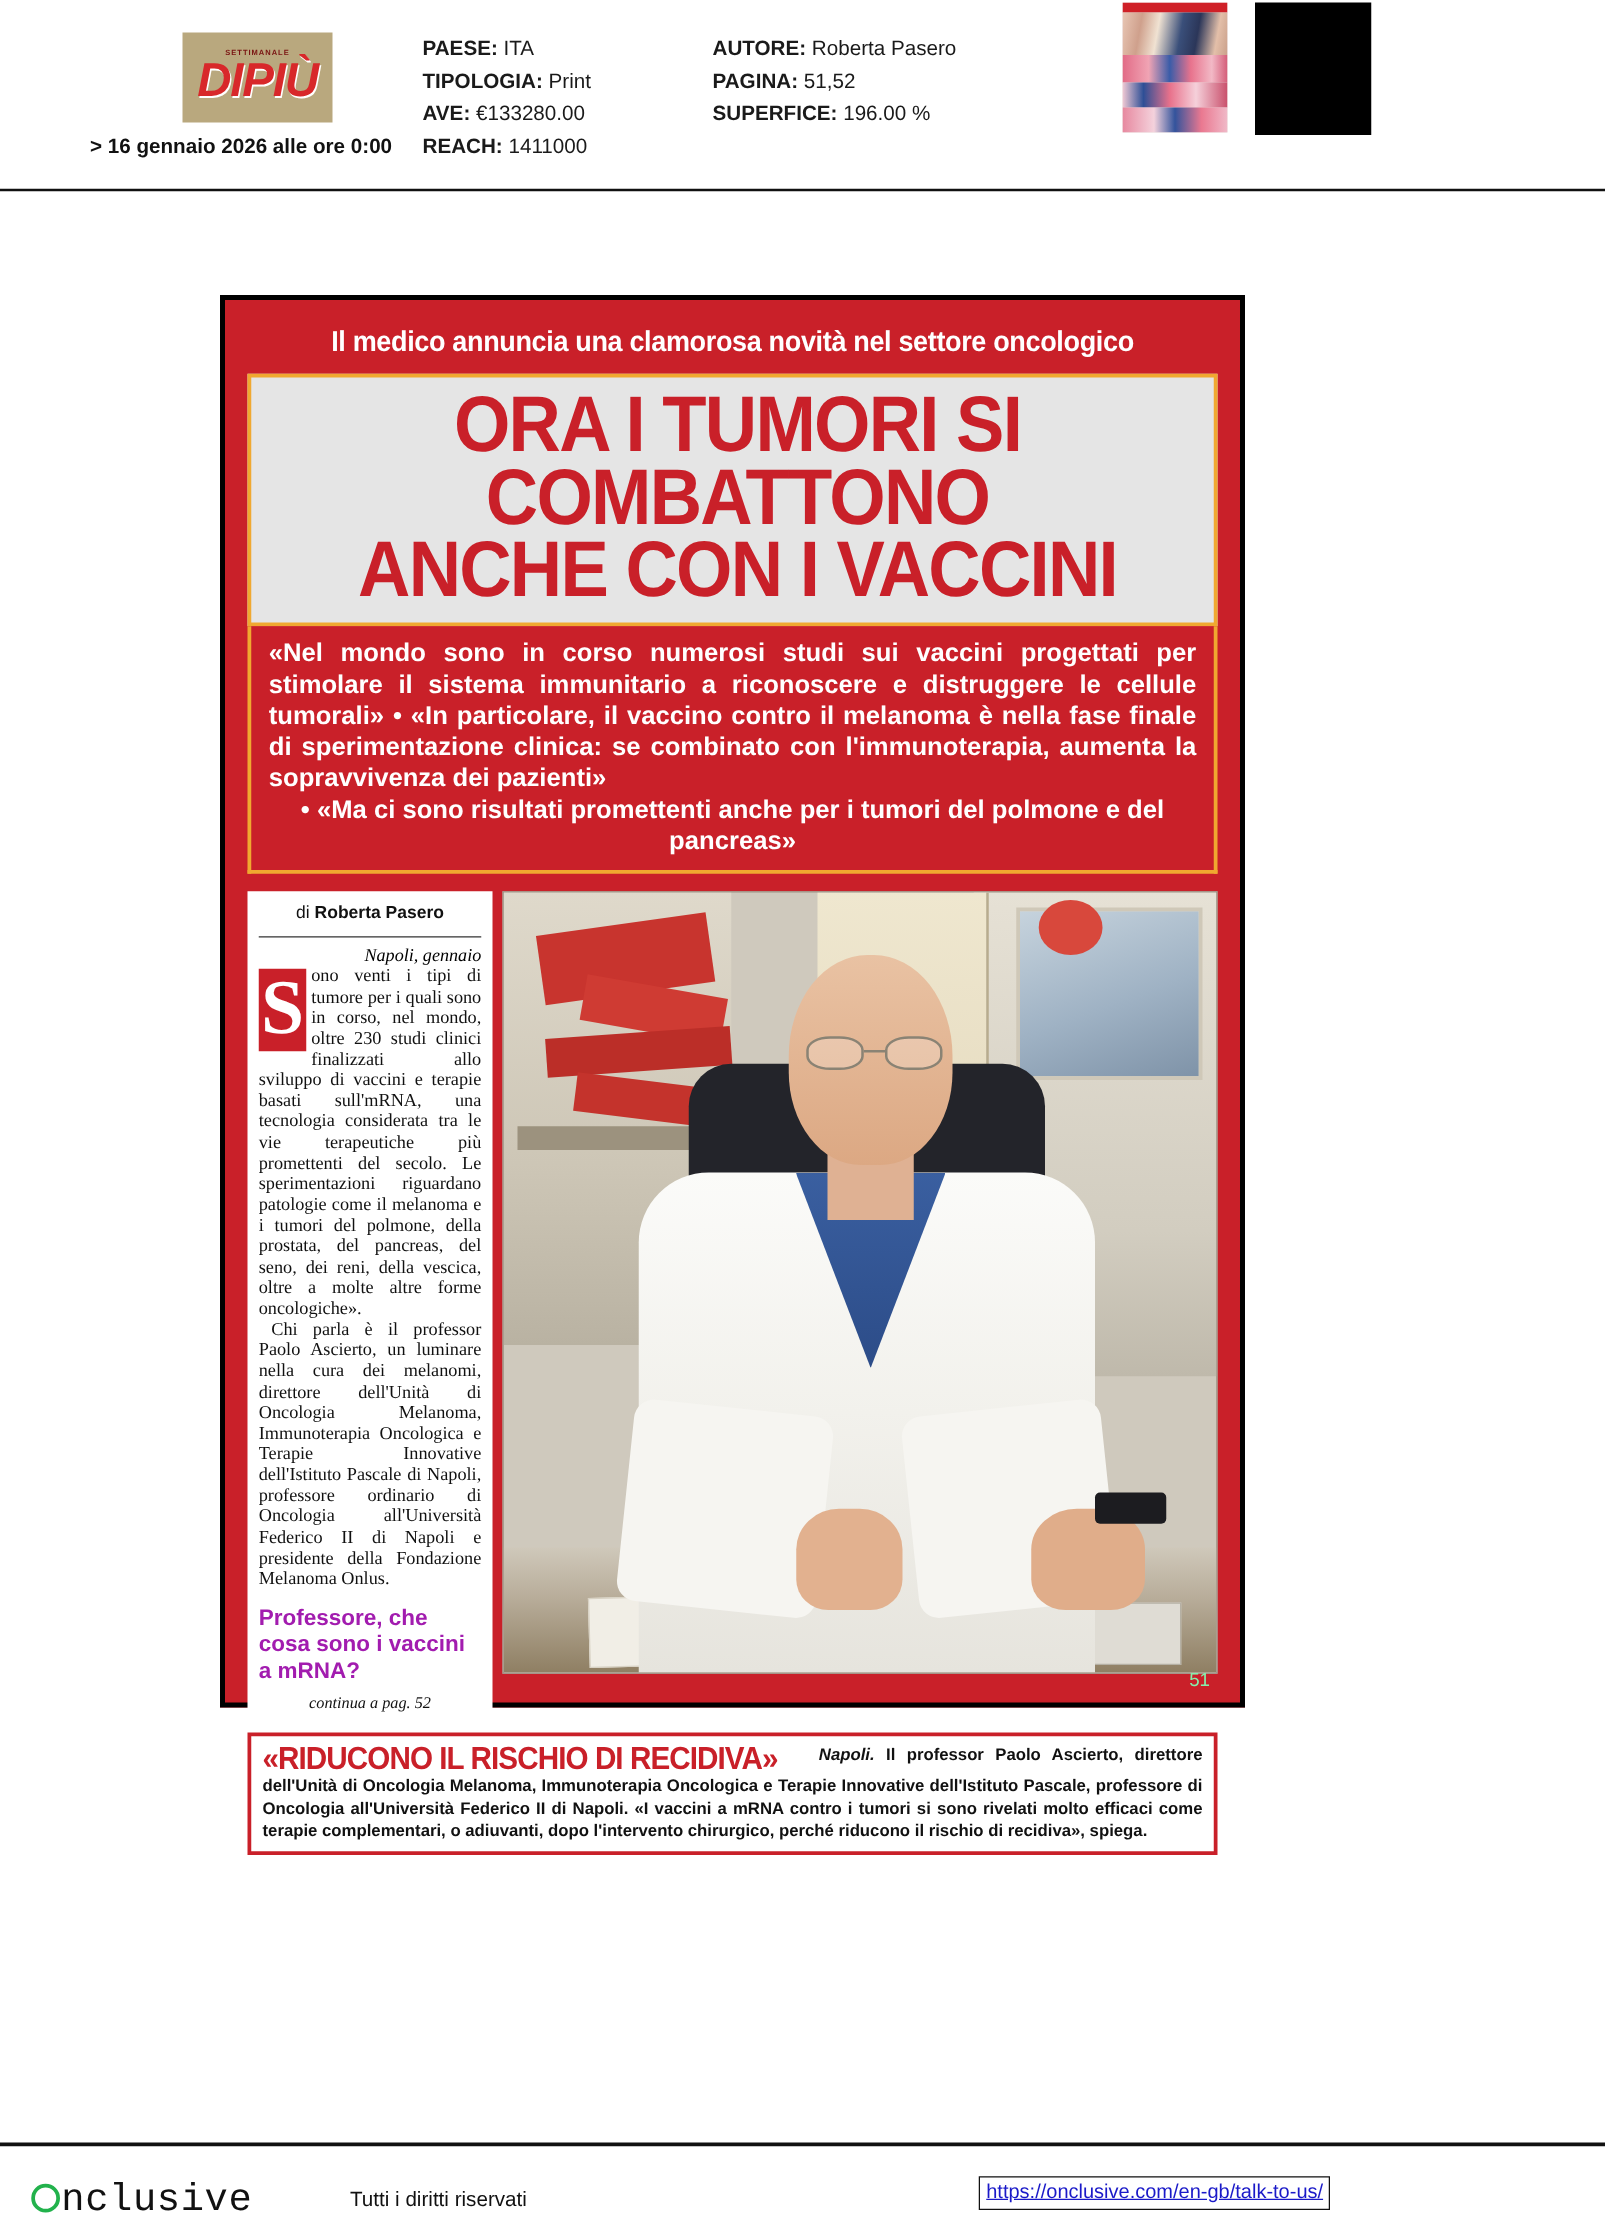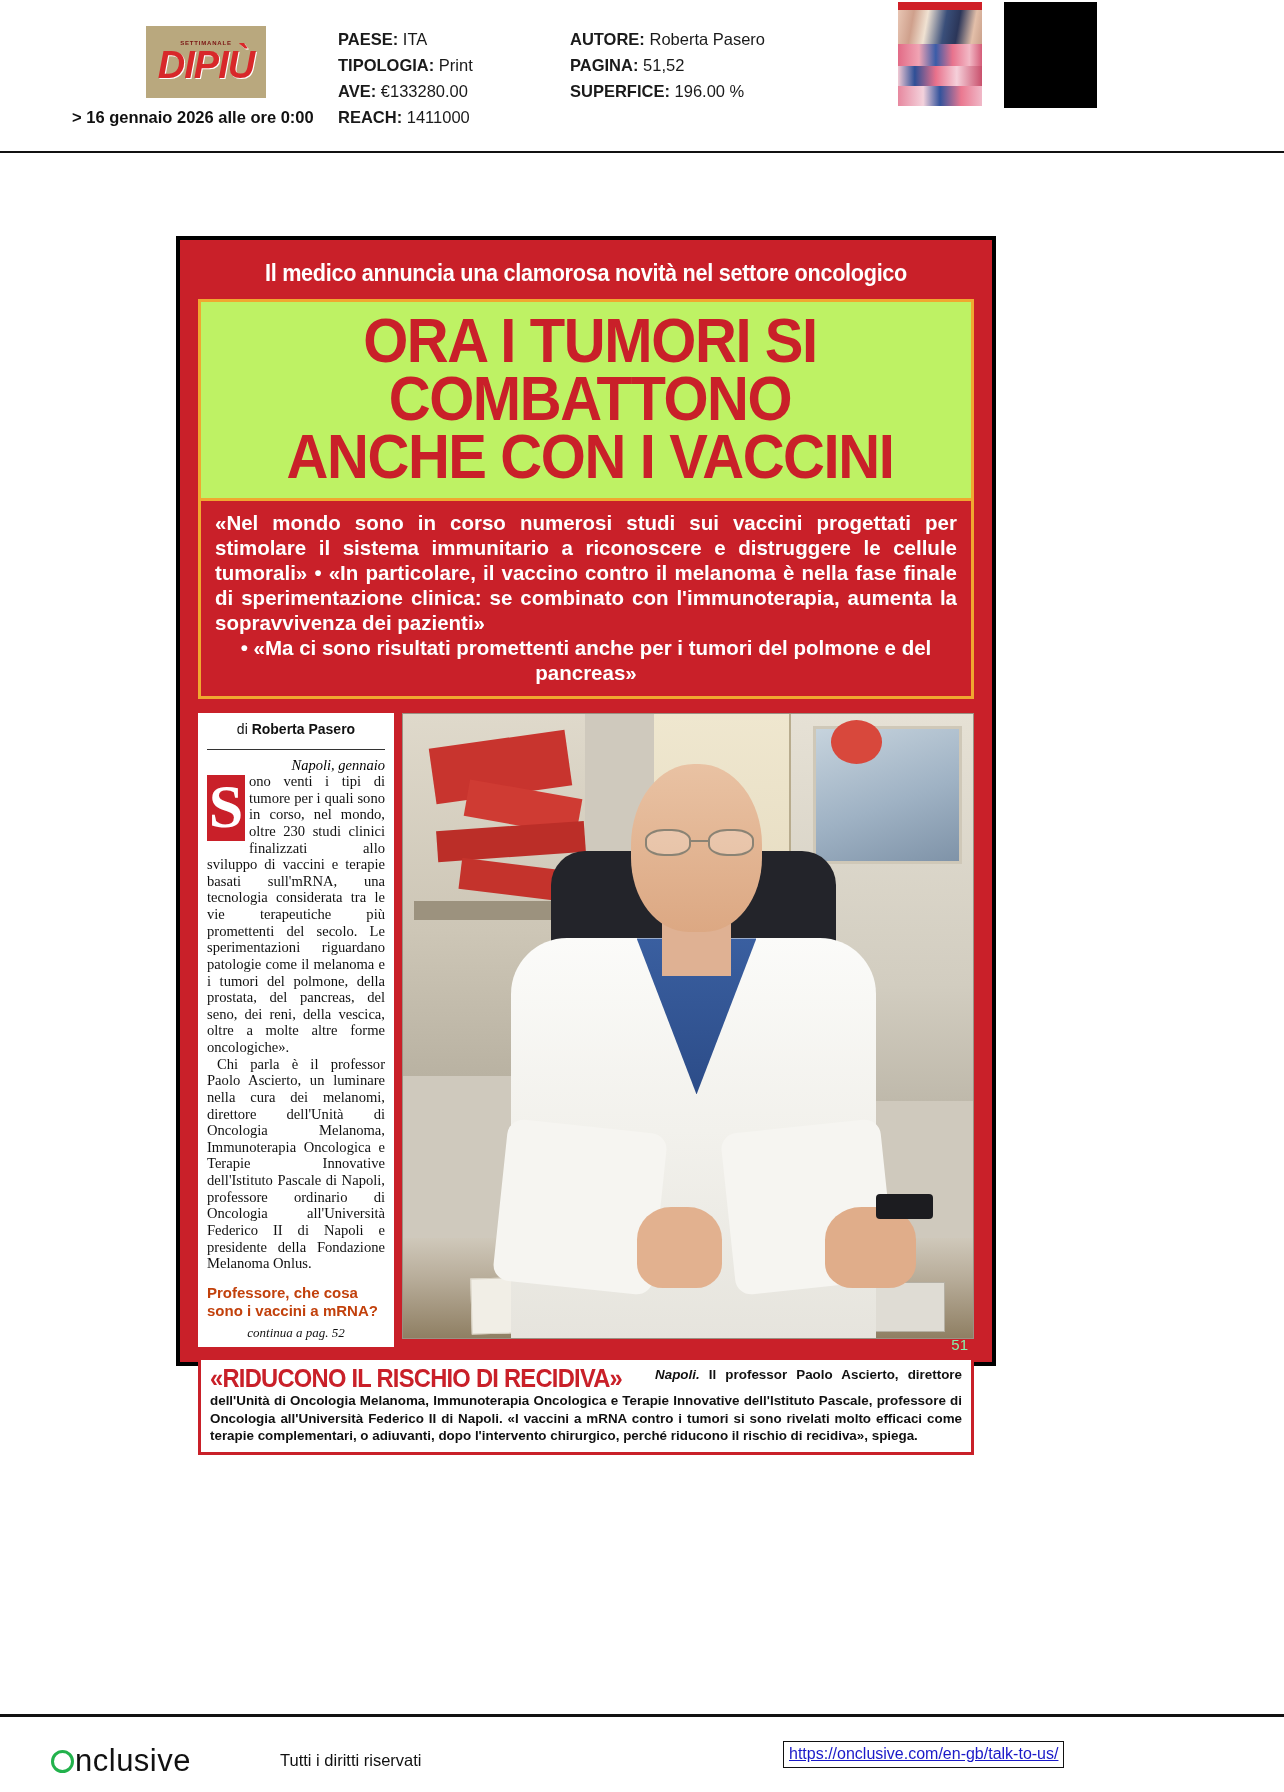--- a/index.html
+++ b/index.html
@@ -124,21 +124,21 @@
     color: #ffffff;
     font-size: 23px;
     font-weight: bold;
     letter-spacing: -0.3px;
     line-height: 1;
     padding-bottom: 14px;
     transform: scaleX(0.94);
   }
 
   .headline-box {
-    background: #bef264;
+    background: #e5e5e5;
     border: 3px solid #f0a830;
     padding: 10px 0 12px 8px;
   }
   .headline-box .hl {
     text-align: center;
     color: #c92029;
     font-weight: bold;
     font-size: 63px;
     line-height: 0.92;
     letter-spacing: -1.5px;
@@ -210,25 +210,25 @@
     font-family: "Liberation Serif", serif;
     font-weight: bold;
     font-size: 62px;
     line-height: 62px;
     text-align: center;
     margin: 2px 4px 0 0;
   }
   .qa-head {
     font-family: "Liberation Sans", sans-serif;
     font-weight: bold;
-    font-size: 15px;
+    font-size: 18px;
     line-height: 1.18;
     margin-top: 12px;
     margin-bottom: 0;
-    color: #c2410c;
+    color: #a21caf;
   }
   .continua {
     font-family: "Liberation Serif", serif;
     font-style: italic;
     font-size: 13px;
     text-align: center;
     margin-top: 6px;
     color: #111;
   }
 
@@ -336,26 +336,26 @@
   }
   .footer {
     position: absolute;
     left: 0;
     top: 1725px;
     width: 100%;
     height: 67px;
   }
   .onclusive-logo {
     position: absolute;
-    left: 51px;
+    left: 25px;
     top: 18px;
     font-size: 31px;
     letter-spacing: 0.5px;
     color: #111;
-    font-family: Liberation Sans, sans-serif;
+    font-family: Liberation Mono, monospace;
   }
   .onclusive-logo .o-green {
     display: inline-block;
     width: 23px; height: 23px;
     border: 3.4px solid #22b24c;
     border-radius: 50%;
     vertical-align: -2px;
     margin-right: 1px;
   }
   .footer-rights {

